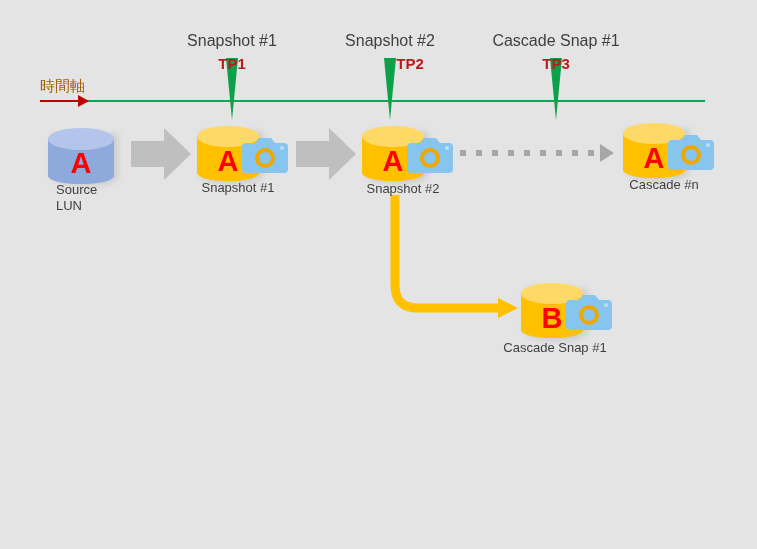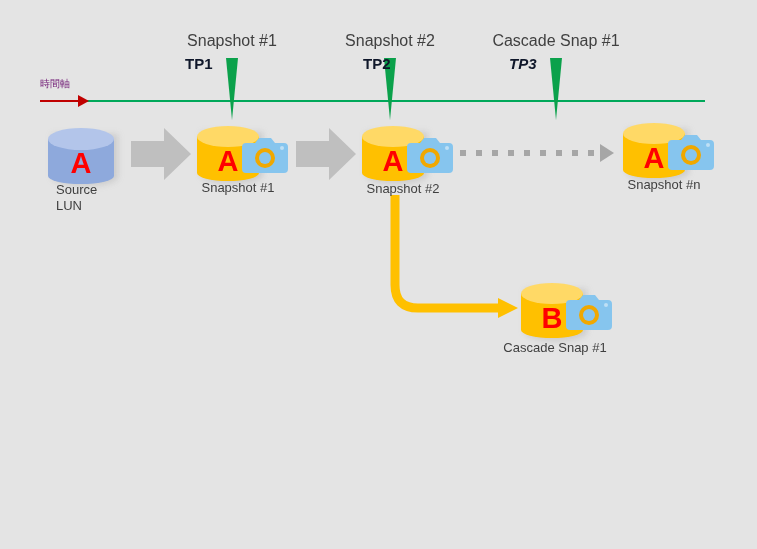--- a/index.html
+++ b/index.html
@@ -20,26 +20,27 @@
   
   .title-text {
     font-size: 16px;
     color: #404040;
     white-space: nowrap;
     text-align: center;
   }
   .tp-text {
     font-size: 15px;
     font-weight: bold;
-    color: #0f172a;
-    white-space: nowrap;
+    color: #b91c1c;
+    white-space: nowrap;
+    text-align: center;
   }
   .axis-label {
-    font-size: 10px;
-    color: #701a75;
+    font-size: 15px;
+    color: #a16207;
     white-space: nowrap;
   }
   .caption {
     font-size: 13px;
     color: #3f3f3f;
     white-space: nowrap;
     text-align: center;
   }
   .caption-left {
     font-size: 13px;
@@ -137,21 +138,21 @@
   <div class="abs" style="left:185px; top:55px; width:94px;">
     <div class="tp-text" style="position:relative; z-index:3;">TP1</div>
   </div>
   <div class="abs pin" style="left:226px; top:58px; z-index:2;"></div>
 
   <div class="abs" style="left:363px; top:55px; width:94px;">
     <div class="tp-text" style="position:relative; z-index:3;">TP2</div>
   </div>
   <div class="abs pin" style="left:384px; top:58px; z-index:2;"></div>
 
-  <div class="abs" style="left:509px; top:55px; width:94px;font-style:italic;">
+  <div class="abs" style="left:509px; top:55px; width:94px;">
     <div class="tp-text" style="position:relative; z-index:3;">TP3</div>
   </div>
   <div class="abs pin" style="left:550px; top:58px; z-index:2;"></div>
 
   <div class="abs axis-label" style="left:40px; top:77px;">時間軸</div>
   <div class="abs axis-green" style="left:40px; top:100px; width:665px;"></div>
   <div class="abs axis-red" style="left:40px; top:100px; width:40px;"></div>
   <div class="abs axis-red-head" style="left:78px; top:95px;"></div>
 
   <div class="abs block-arrow" style="left:131px; top:128px;">
@@ -226,21 +227,21 @@
     <div class="letter" style="top:21px;">A</div>
   </div>
   <div class="camera" style="left:667px; top:134px;">
     <svg width="48" height="40" viewBox="0 0 48 40">
       <path d="M14,6 L18,1 L30,1 L34,6 L43,6 Q47,6 47,10 L47,32 Q47,36 43,36 L5,36 Q1,36 1,32 L1,10 Q1,6 5,6 Z" fill="#86c5ee"></path>
       <circle cx="24" cy="21" r="10" fill="#f0a800"></circle>
       <circle cx="24" cy="21" r="6" fill="#86c5ee"></circle>
       <circle cx="41" cy="11" r="2" fill="#bfe0f5"></circle>
     </svg>
   </div>
-  <div class="abs caption" style="left:604px; top:177px; width:120px;">Snapshot #n</div>
+  <div class="abs caption" style="left:604px; top:177px; width:120px;">Cascade #n</div>
 
   <div class="cyl" style="left:521px; top:283px; width:62px; height:56px;">
     <div class="cyl-shadow" style="left:4px; top:6px; width:62px; height:52px;"></div>
     <div class="body" style="top:10px; width:62px; height:45px; background:#ffc000;"></div>
     <div class="top" style="width:62px; height:21px; background:#ffd966;"></div>
     <div class="letter" style="top:21px;">B</div>
   </div>
   <div class="camera" style="left:565px; top:294px;">
     <svg width="48" height="40" viewBox="0 0 48 40">
       <path d="M14,6 L18,1 L30,1 L34,6 L43,6 Q47,6 47,10 L47,32 Q47,36 43,36 L5,36 Q1,36 1,32 L1,10 Q1,6 5,6 Z" fill="#86c5ee"></path>

